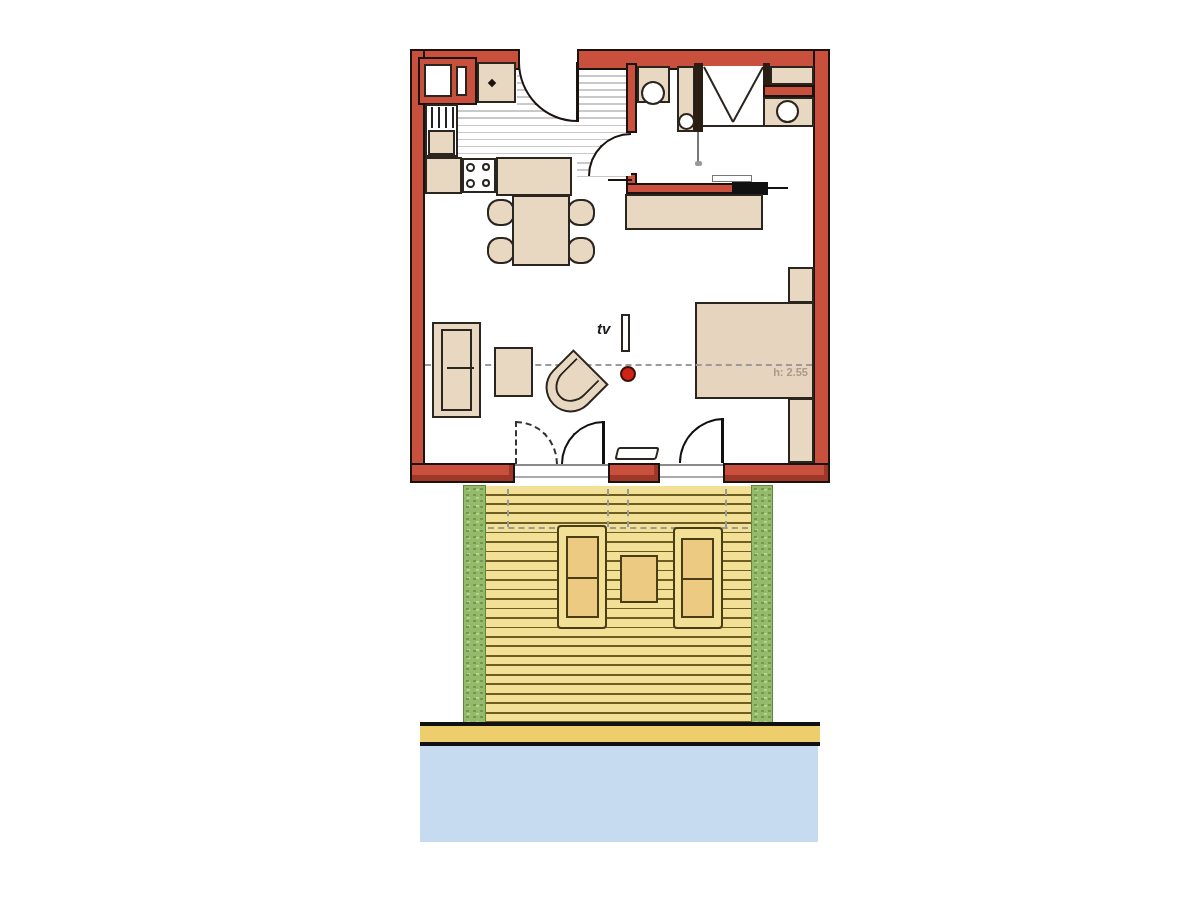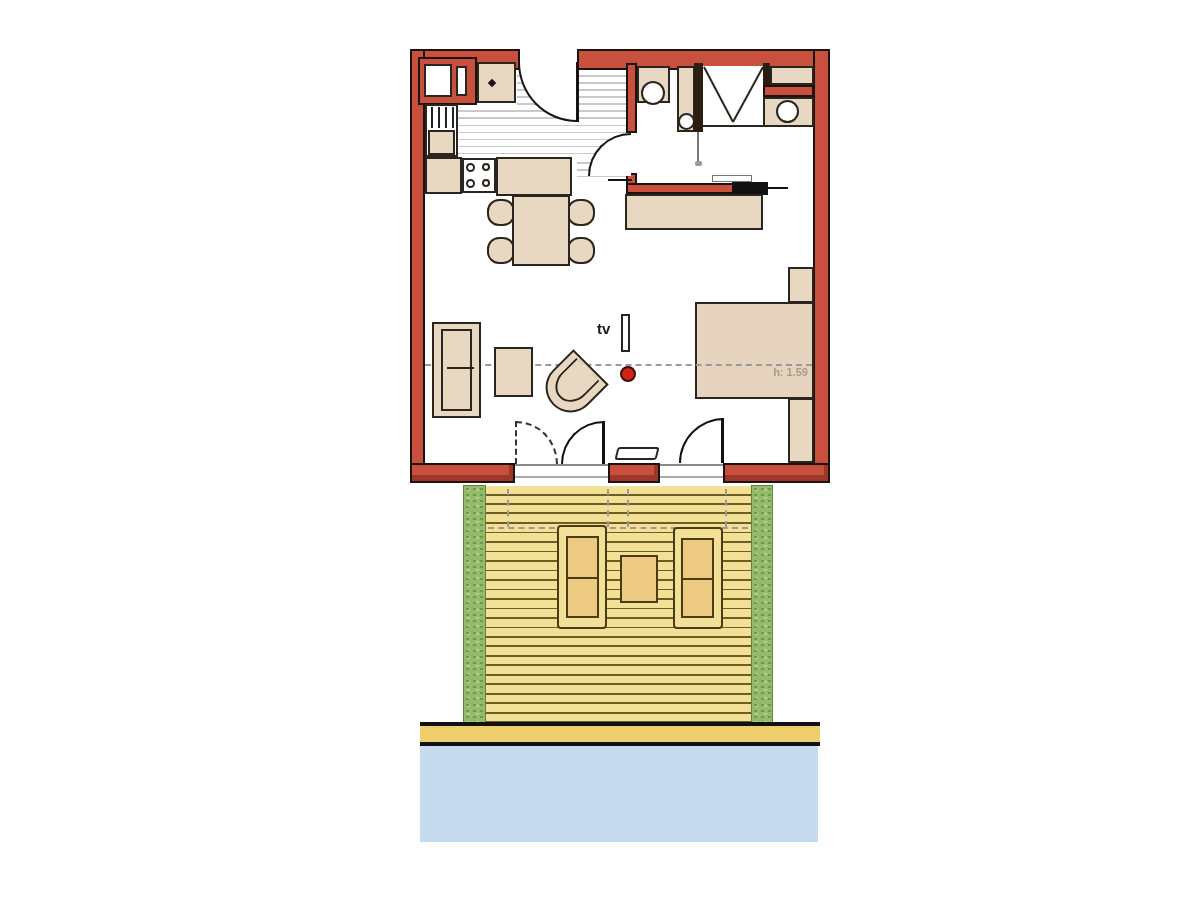--- a/index.html
+++ b/index.html
@@ -17,21 +17,21 @@
   
   .stripes{background:repeating-linear-gradient(180deg,#fff 0 5.5px,var(--c-stripe,#c9c9c9) 5.5px 7px);}
   
   .planks{background:repeating-linear-gradient(180deg,transparent 0 7.5px,var(--c-deck_line,#6f5c20) 7.5px 9.5px),var(--c-deck_bg,#f1e096);}
   .hedge{background-image:radial-gradient(var(--c-hedge_dot,#6f9a48) 1.6px,transparent 1.7px),radial-gradient(#b7d092 1.4px,transparent 1.5px);
          background-size:7px 6px,9px 8px;background-color:var(--c-hedge,#96ba6b);border:1.5px solid #5d8440;}
   .lounger-in{background:var(--c-lounger,#ecca82);border:2px solid var(--c-lounger_border,#4a3c14);}
   .dashv{border-left:2px dashed var(--c-dash,#9a9a9a);}
   .dashh{border-top:2px dashed var(--c-dash,#9a9a9a);}
   .label-gray{color:var(--c-text_gray,#a89b89);font-size:11px;font-weight:bold;}
-  .label-dark{color:var(--c-text_dark,#1b1b1b);font-size:15px;font-weight:bold;}
+  .label-dark{color:var(--c-text_dark,#1b1b1b);font-size:15px;font-weight:bold;font-style:italic;}
 </style>
 </head>
 <body>
 
 <div class="canvas">
 
   <div class="abs stripes" style="left:517px;top:63px;width:113px;height:42px;"></div>
   <div class="abs stripes" style="left:458px;top:105px;width:172px;height:52px;"></div>
   <div class="abs stripes" style="left:577px;top:157px;width:53px;height:20px;"></div>
 
@@ -103,21 +103,21 @@
   <div class="abs wall" style="left:626px;top:173px;width:11px;height:21px;"></div>
   <div class="abs wall" style="left:626px;top:183px;width:116px;height:11px;"></div>
   <div class="abs" style="left:732px;top:182px;width:36px;height:13px;background:#111;"></div>
   <div class="abs" style="left:768px;top:187px;width:20px;height:2px;background:#111;"></div>
   <div class="abs" style="left:712px;top:175px;width:40px;height:7px;background:#fff;border:1.5px solid #777;"></div>
   <div class="abs furn" style="left:625px;top:194px;width:138px;height:36px;"></div>
 
   <div class="abs furn" style="left:788px;top:267px;width:26px;height:36px;"></div>
   <div class="abs furn" style="left:788px;top:398px;width:26px;height:65px;"></div>
   <div class="abs furn" style="left:695px;top:302px;width:119px;height:97px;background:#e7d4bf;"></div>
-  <div class="abs label-gray" style="left:752px;top:366px;width:56px;text-align:right;z-index:3;">h: 1.59</div>
+  <div class="abs label-gray" style="left:752px;top:366px;width:56px;text-align:right;z-index:3;">h: 2.55</div>
 
   <div class="abs" style="left:425px;top:364px;width:387px;height:0;border-top:2px dashed #9a9a9a;z-index:2;"></div>
   <div class="abs" style="left:620px;top:366px;width:16px;height:16px;border-radius:50%;background:var(--c-dot_red,#d02318);border:2px solid #3c0f08;z-index:4;"></div>
 
   <div class="abs furn" style="left:432px;top:322px;width:49px;height:96px;z-index:3;">
     <div class="abs" style="left:7px;top:5px;width:31px;height:82px;border:2px solid #2b2520;background:transparent;"></div>
     <div class="abs" style="left:13px;top:43px;width:27px;height:2px;background:#2b2520;"></div>
   </div>
   <div class="abs furn" style="left:494px;top:347px;width:39px;height:50px;z-index:3;"></div>
 

